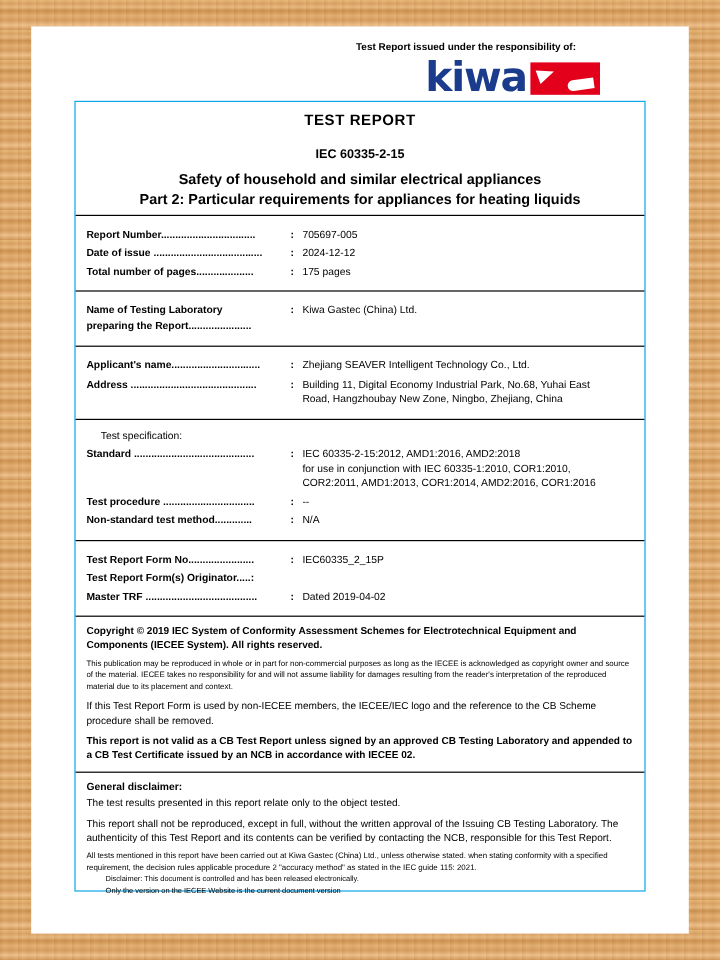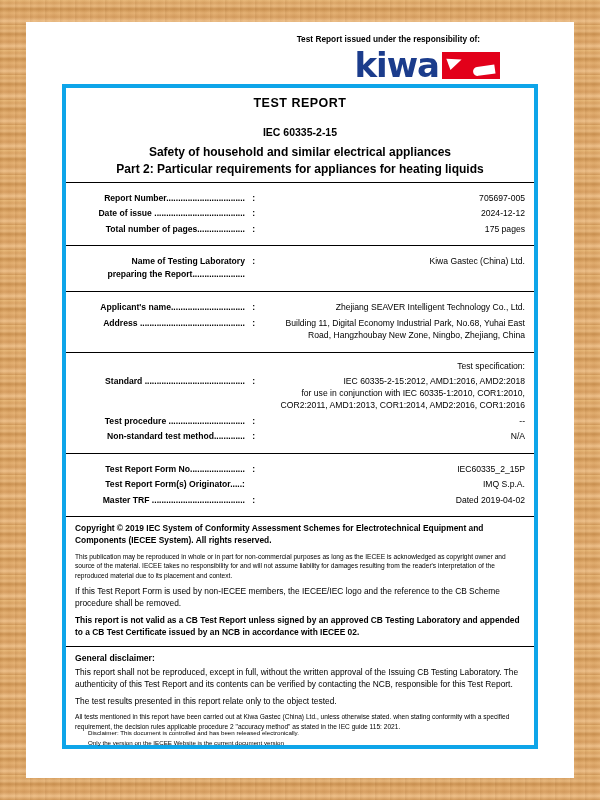--- a/index.html
+++ b/index.html
@@ -121,21 +121,21 @@
     bottom: 4px;
     width: 22px;
     height: 9px;
     background: #ffffff;
     border-radius: 9px 0 0 9px;
     transform: rotate(-8deg);
   }
 
   
   .box {
-    border: 4px solid #0ea5e9;
+    border: 1px solid #0ea5e9;
     box-sizing: border-box;
     padding: 0;
   }
   .title-block {
     text-align: center;
     padding: 8px 6px 6px 6px;
   }
   .t1 {
     font-size: 12.5px;
     font-weight: bold;
@@ -158,21 +158,20 @@
   }
 
   hr.sep {
     border: 0;
     border-top: 1px solid #000;
     margin: 0;
   }
 
   .sect {
     padding: 6px 9px 7px 9px;
-    text-align: right;
   }
   .row {
     display: flex;
     align-items: flex-start;
     font-size: 8.6px;
     line-height: 1.45;
     margin: 3px 0;
   }
   .lbl {
     width: 170px;
@@ -333,21 +332,20 @@
 
       <div class="sect">
         <div class="row">
           <div class="lbl">Test Report Form No.......................</div>
           <div class="colon">:</div>
           <div class="val">IEC60335_2_15P</div>
         </div>
         <div class="row">
           <div class="lbl">Test Report Form(s) Originator.....:</div>
           <div class="colon"></div>
-          <div class="val">IMQ S.p.A.</div>
         </div>
         <div class="row">
           <div class="lbl">Master TRF .......................................</div>
           <div class="colon">:</div>
           <div class="val">Dated 2019-04-02</div>
         </div>
       </div>
 
       <hr class="sep">
 
@@ -355,22 +353,22 @@
         <div class="legal-b">Copyright © 2019 IEC System of Conformity Assessment Schemes for Electrotechnical Equipment and Components (IECEE System). All rights reserved.</div>
         <div class="legal-s">This publication may be reproduced in whole or in part for non-commercial purposes as long as the IECEE is acknowledged as copyright owner and source of the material. IECEE takes no responsibility for and will not assume liability for damages resulting from the reader's interpretation of the reproduced material due to its placement and context.</div>
         <div class="legal-n">If this Test Report Form is used by non-IECEE members, the IECEE/IEC logo and the reference to the CB Scheme procedure shall be removed.</div>
         <div class="legal-b last">This report is not valid as a CB Test Report unless signed by an approved CB Testing Laboratory and appended to a CB Test Certificate issued by an NCB in accordance with IECEE 02.</div>
       </div>
 
       <hr class="sep">
 
       <div class="legal">
         <div class="disc-title">General disclaimer:</div>
+        <div class="legal-n">The test results presented in this report relate only to the object tested.</div>
         <div class="legal-n">This report shall not be reproduced, except in full, without the written approval of the Issuing CB Testing Laboratory. The authenticity of this Test Report and its contents can be verified by contacting the NCB, responsible for this Test Report.</div>
-        <div class="legal-n">The test results presented in this report relate only to the object tested.</div>
         <div class="legal-s">All tests mentioned in this report have been carried out at Kiwa Gastec (China) Ltd., unless otherwise stated. when stating conformity with a specified requirement, the decision rules applicable procedure 2 "accuracy method" as stated in the IEC guide 115: 2021.</div>
       </div>
 
     </div>
   </div>
 
   <div class="footer">
     <div>Disclaimer: This document is controlled and has been released electronically.</div>
     <div>Only the version on the IECEE Website is the current document version</div>
   </div>

